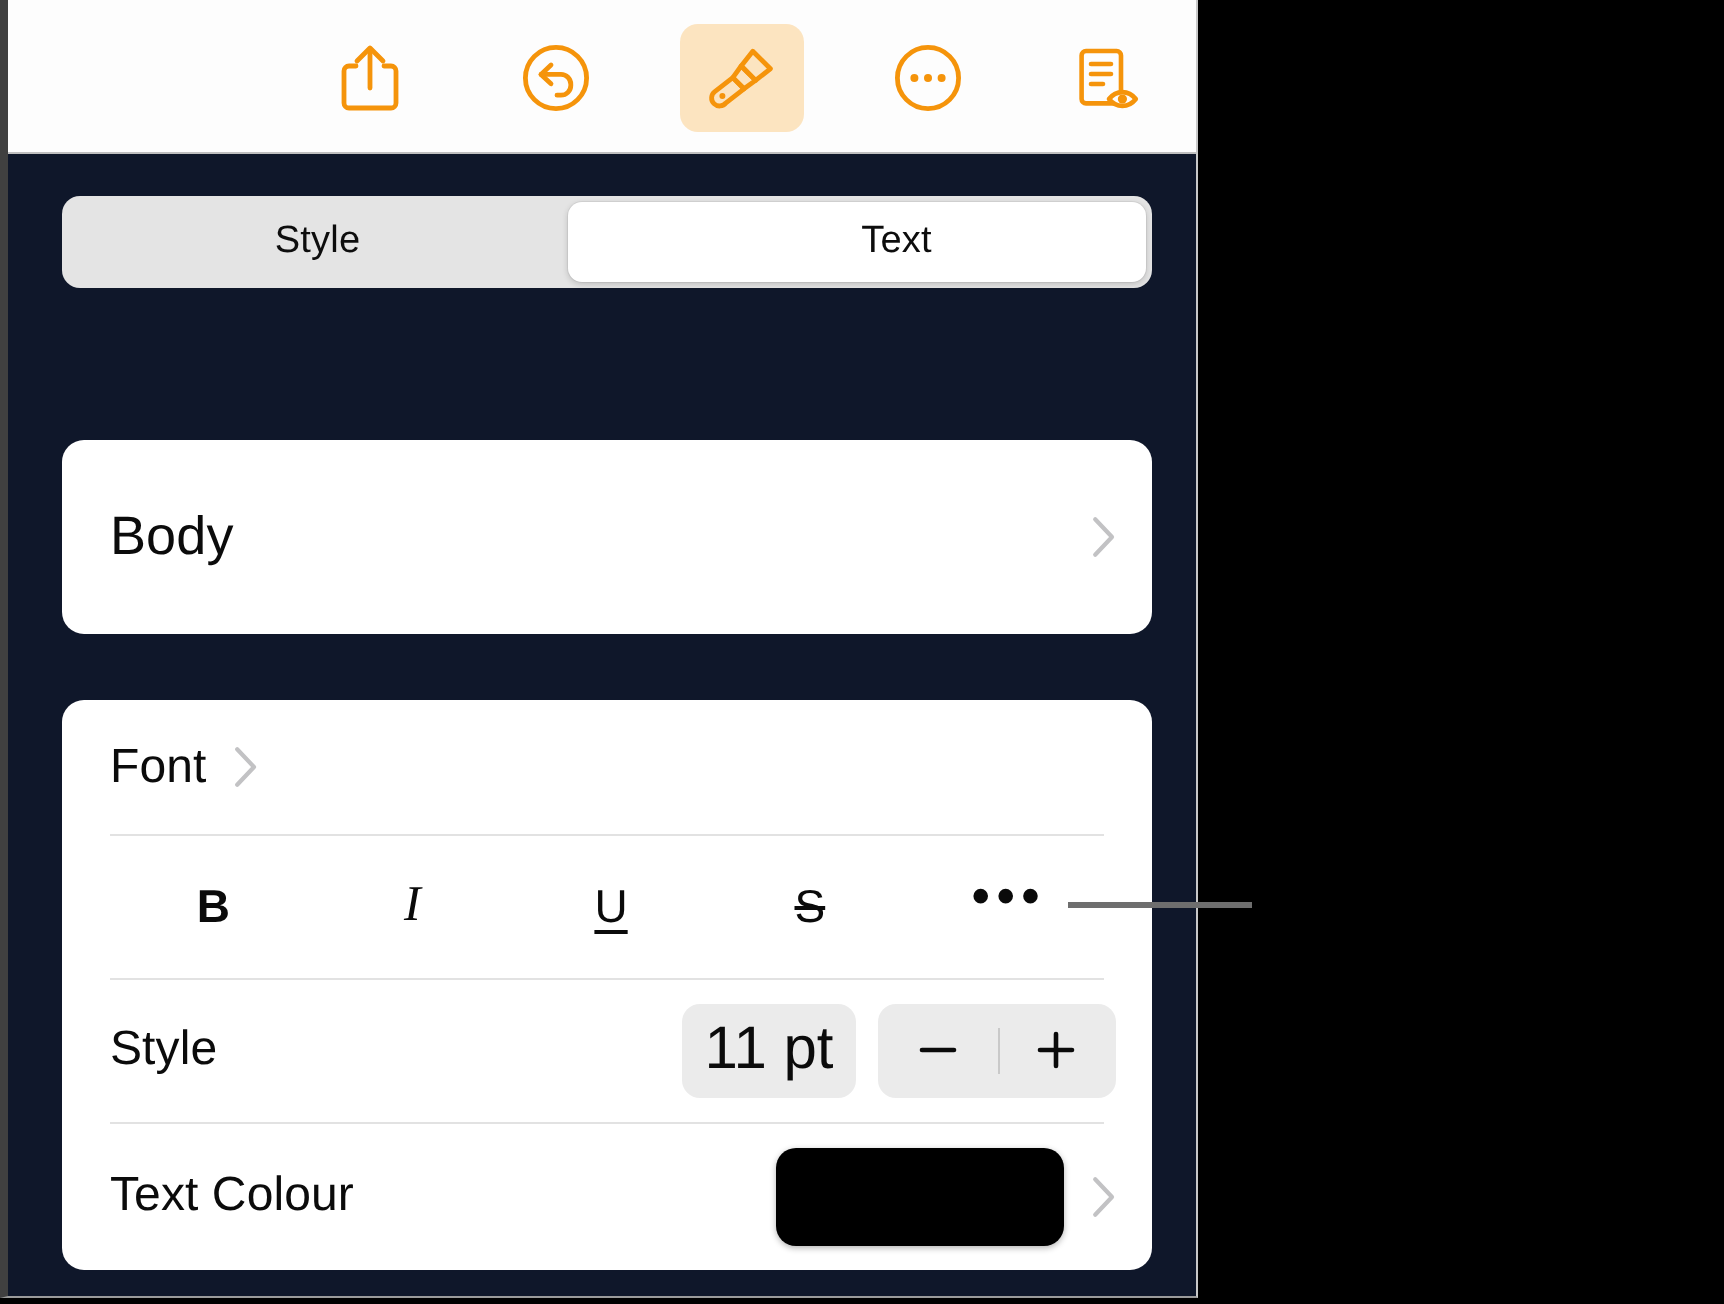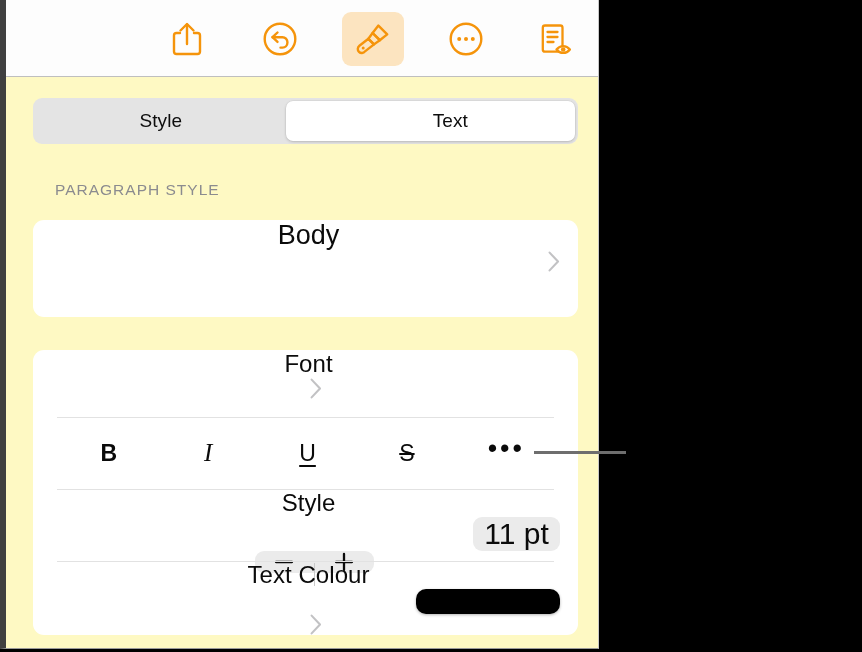--- a/index.html
+++ b/index.html
@@ -22,24 +22,24 @@
     background: #000000;
   }
 
   
   #panel {
     position: absolute;
     left: 0;
     top: 0;
     width: 599px;
     height: 649px;
-    background: #fef9c3;
+    background: #0f172a;
     border-right: 1px solid #c8c8c8;
     border-bottom: 1px solid #9a9a9a;
-    border-left: 6px solid #404040;
+    border-left: 4px solid #404040;
     box-sizing: border-box;
     overflow: hidden;
   }
 
   
   #toolbar {
     position: relative;
     height: 77px;
     background: #fdfdfd;
     border-bottom: 1px solid #bfbfbf;
@@ -115,21 +115,20 @@
   #card-style { top: 220px; height: 97px; }
   #card-main  { top: 350px; height: 285px; }
 
   .row {
     position: relative;
     display: flex;
     align-items: center;
     height: 100%;
     padding: 0 18px 0 24px;
     box-sizing: border-box;
-    flex-direction: column;
   }
   .row-label {
     font-size: 24px;
     color: #0b0b0b;
     letter-spacing: 0.05px;
   }
   .row-label.big { font-size: 27px; }
   .row-value {
     margin-left: auto;
     font-size: 22px;
@@ -299,21 +298,20 @@
       </div>
     </div>
 
     <div id="seg-wrap">
       <div id="seg">
         <div class="seg-item">Style</div>
         <div class="seg-item selected">Text</div>
       </div>
     </div>
 
-    <div class="sec-label">PARAGRAPH STYLE</div>
 
     <div class="card" id="card-style">
       <div class="row">
         <span class="row-label big">Body</span>
         <svg class="chev" style="margin-left:auto;" viewBox="0 0 12 21" fill="none" stroke="#c2c2c4" stroke-width="2.1" stroke-linecap="round" stroke-linejoin="round">
             <path d="M1.6 1.6 L10 10.5 L1.6 19.4"></path>
           </svg>
       </div>
     </div>
 

